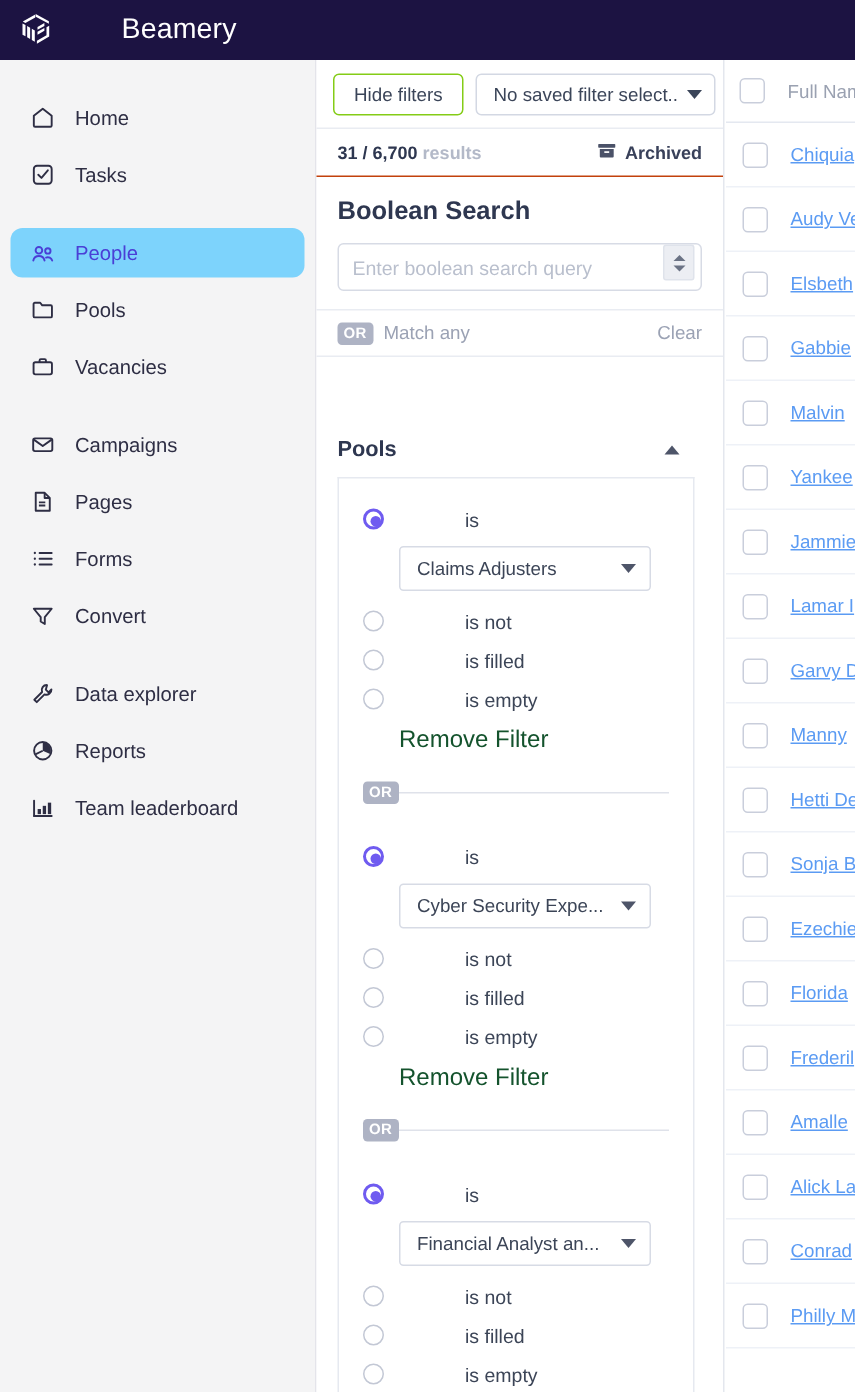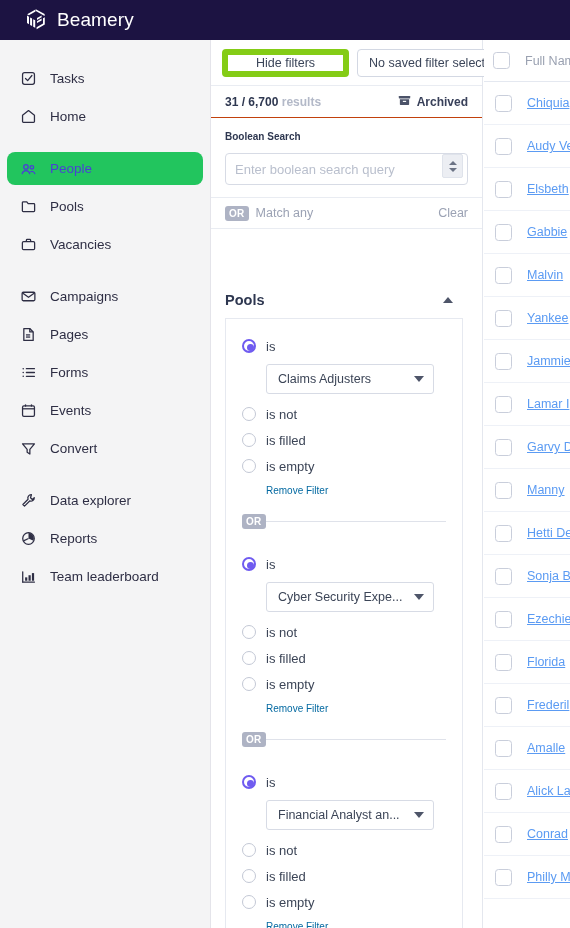--- a/index.html
+++ b/index.html
@@ -7,61 +7,61 @@
     width: 570px; height: 928px;
     font-family: "Liberation Sans", sans-serif;
     background: #ffffff;
     overflow: hidden;
   }
   #app { position: relative; width: 570px; height: 928px; }
 
   
   .brandbar {
     position: absolute; top: 0; left: 0; width: 570px; height: 40px;
-    background: #1c1342; display: flex; align-items: center; padding-left: 24px;
+    background: #1c1342; display: flex; align-items: center; padding-left: 12px; gap: 36px;
   }
   .brand-logo { width: 24px; height: 24px; flex: 0 0 auto; }
   .brand-name {
     color: #ffffff; font-size: 19px; letter-spacing: .1px;
     margin-left: 9px; font-weight: 400;
   }
 
   
   .sidebar {
     position: absolute; top: 40px; left: 0; width: 211px; height: 888px;
     background: #f4f4f5; border-right: 1px solid #e4e4ea;
     padding-top: 22px;
   }
   .nav-item {
     display: flex; align-items: center; height: 33px;
     margin: 0 7px; padding-left: 13px; border-radius: 8px;
     color: #2e2e44; font-size: 13.5px; cursor: pointer;
   }
   .nav-item + .nav-item { margin-top: 5px; }
-  .nav-item.active { background: #22c55e; color: #4a3fd6; }
+  .nav-item.active { background: #7dd3fc; color: #4a3fd6; }
   .nav-item .ico {
     width: 17px; height: 17px; flex: 0 0 auto; margin-right: 13px;
     display: flex; align-items: center; justify-content: center;
   }
   .nav-item .ico svg { display: block; }
   .nav-gap { height: 19px; }
 
   
   .filterpanel {
     position: absolute; top: 40px; left: 211px; width: 272px; height: 888px;
     background: #ffffff; border-right: 1px solid #e4e7ee;
   }
   .filter-toolbar {
     height: 46px; display: flex; align-items: center; gap: 8px;
     padding: 0 11px; border-bottom: 1px solid #e9ecf2;
   }
   .btn-outline {
-    height: 28px; border: 6px solid #84cc16; border-radius: 4px;
+    height: 28px; border: 1px solid #84cc16; border-radius: 4px;
     background: #fff; color: #3b4559; font-size: 12.5px;
-    padding: 0 28px; display: flex; align-items: center; cursor: pointer;
+    padding: 0 13px; display: flex; align-items: center; cursor: pointer;
     white-space: nowrap;
   }
   .select-saved {
     height: 28px; border: 1px solid #d3d8e3; border-radius: 4px;
     background: #fff; color: #3b4559; font-size: 12.5px;
     padding: 0 8px 0 11px; display: flex; align-items: center;
     justify-content: space-between; cursor: pointer; width: 160px;
   }
   .select-saved .lbl { overflow: hidden; white-space: nowrap; }
   .caret-dn {
@@ -78,21 +78,21 @@
 
   .results-row {
     height: 32px; display: flex; align-items: center; justify-content: space-between;
     padding: 0 14px; border-bottom: 1px solid #c2410c;
   }
   .results-count { font-size: 12px; color: #2e3750; font-weight: bold; }
   .results-count .muted { color: #b3b9c8; font-weight: bold; }
   .archived { display: flex; align-items: center; gap: 6px; font-size: 12px; color: #39415a; font-weight: bold; cursor: pointer; }
 
   .bool-sec { padding: 13px 14px 12px 14px; border-bottom: 1px solid #e9ecf2; }
-  .bool-title { font-size: 10px; font-weight: bold; color: #2e3750; margin-bottom: 11px; }
+  .bool-title { font-size: 17px; font-weight: bold; color: #2e3750; margin-bottom: 11px; }
   .bool-input-wrap {
     height: 32px; border: 1px solid #d7dbe5; border-radius: 4px;
     display: flex; padding: 0 4px 0 9px; background: #fff;
   }
   .bool-input {
     flex: 1; border: 0; outline: 0; font-size: 13px; color: #2e3750;
     font-family: "Liberation Sans", sans-serif; background: transparent;
   }
   .bool-input::placeholder { color: #b9bfcd; }
   .stepper {
@@ -125,42 +125,42 @@
     padding: 12px 30px 10px 14px;
   }
   .pools-title { font-size: 14.5px; font-weight: bold; color: #2e3750; }
   .caret-up { width:0;height:0;border-left:5px solid transparent;border-right:5px solid transparent;border-bottom:6px solid #4e5569; cursor:pointer;}
 
   .filter-card {
     margin: 0 20px 0 14px; background: #fff;
     border: 1px solid #e6e9f0; border-bottom: none;
   }
   .fgroup { padding: 14px 16px 8px 16px; }
-  .radio-row { display: flex; align-items: center; height: 26px; cursor: pointer; }
+  .radio-row { display: flex; align-items: center; height: 26px; cursor: pointer; gap: 44px; }
   .radio {
     width: 14px; height: 14px; border-radius: 50%;
     border: 1px solid #c3c8d5; background: #fff; flex: 0 0 auto; margin-right: 10px;
     position: relative;
   }
   .radio.on { border: 2px solid #6f5bf0; }
   .radio.on::after {
     content: ""; position: absolute; left: 2.5px; top: 2.5px;
     width: 7px; height: 7px; border-radius: 50%; background: #6f5bf0;
   }
   .radio-lbl { font-size: 13px; color: #3c4557; }
   .sel-box {
     margin: 5px 0 7px 24px; height: 30px; width: 168px;
     border: 1px solid #d7dbe5; border-radius: 3px; background: #fff;
     display: flex; align-items: center; justify-content: space-between;
     padding: 0 9px 0 11px; cursor: pointer;
   }
   .sel-box .v { font-size: 12.5px; color: #3c4557; overflow: hidden; white-space: nowrap; }
   .caret-sm { width:0;height:0;border-left:5px solid transparent;border-right:5px solid transparent;border-top:6px solid #4e5569; margin-left:6px; }
   .remove-filter {
-    font-size: 10px; color: #0369a1; margin: 6px 0 2px 24px; cursor: pointer; display: inline-block;
+    font-size: 16px; color: #14532d; margin: 6px 0 2px 24px; cursor: pointer; display: inline-block;
   }
   .or-divider { display: flex; align-items: center; padding: 8px 16px 8px 16px; }
   .or-divider .line { flex: 1; height: 1px; background: #dfe2ea; }
 
   
   .table {
     position: absolute; top: 40px; left: 484px; width: 86px; height: 888px;
     background: #ffffff; overflow: hidden;
   }
   .th-row {
@@ -203,35 +203,35 @@
         </g>
       </svg>
     </span>
     <span class="brand-name">Beamery</span>
   </div>
 
   <nav class="sidebar">
 
     <div class="nav-item">
       <span class="ico">
+        <svg width="17" height="17" viewBox="0 0 20 20" fill="none" stroke="#2e2e44" stroke-width="1.5" stroke-linejoin="round">
+            <path d="M3 8.5 L10 3 L17 8.5 V16 a1 1 0 0 1-1 1 H4 a1 1 0 0 1-1-1 Z"></path>
+          </svg>
+      </span>
+      <span>Home</span>
+    </div>
+
+    <div class="nav-item">
+      <span class="ico">
         <svg width="17" height="17" viewBox="0 0 20 20" fill="none" stroke="#2e2e44" stroke-width="1.5">
             <rect x="3" y="3" width="14" height="14" rx="2.5"></rect>
             <path d="M6.5 10 L9 12.5 L14 6.5" stroke-linecap="round" stroke-linejoin="round"></path>
           </svg>
       </span>
       <span>Tasks</span>
-    </div>
-
-    <div class="nav-item">
-      <span class="ico">
-        <svg width="17" height="17" viewBox="0 0 20 20" fill="none" stroke="#2e2e44" stroke-width="1.5" stroke-linejoin="round">
-            <path d="M3 8.5 L10 3 L17 8.5 V16 a1 1 0 0 1-1 1 H4 a1 1 0 0 1-1-1 Z"></path>
-          </svg>
-      </span>
-      <span>Home</span>
     </div>
 
     <div class="nav-gap"></div>
 
     <div class="nav-item active">
       <span class="ico">
         <svg width="18" height="18" viewBox="0 0 20 20" fill="none" stroke="#4a3fd6" stroke-width="1.5">
             <circle cx="7" cy="7.5" r="2.6"></circle>
             <circle cx="14" cy="8" r="2.1"></circle>
             <path d="M2.6 15.5 a4.5 4.5 0 0 1 8.8 0" stroke-linecap="round"></path>
@@ -291,31 +291,20 @@
             <path d="M7.5 10 H17"></path>
             <path d="M7.5 14.5 H17"></path>
             <circle cx="3.8" cy="5.5" r=".9" fill="#2e2e44" stroke="none"></circle>
             <circle cx="3.8" cy="10" r=".9" fill="#2e2e44" stroke="none"></circle>
             <circle cx="3.8" cy="14.5" r=".9" fill="#2e2e44" stroke="none"></circle>
           </svg>
       </span>
       <span>Forms</span>
     </div>
 
-    <div class="nav-item">
-      <span class="ico">
-        <svg width="17" height="17" viewBox="0 0 20 20" fill="none" stroke="#2e2e44" stroke-width="1.5" stroke-linejoin="round">
-            <rect x="3" y="4.5" width="14" height="12.5" rx="1.6"></rect>
-            <path d="M3 8 H17"></path>
-            <path d="M6.5 2.8 V5.5"></path>
-            <path d="M13.5 2.8 V5.5"></path>
-          </svg>
-      </span>
-      <span>Events</span>
-    </div>
 
     <div class="nav-item">
       <span class="ico">
         <svg width="17" height="17" viewBox="0 0 20 20" fill="none" stroke="#2e2e44" stroke-width="1.5" stroke-linejoin="round">
             <path d="M3 4.5 H17 L11.6 11 V16.5 L8.4 14.5 V11 Z"></path>
           </svg>
       </span>
       <span>Convert</span>
     </div>
 

